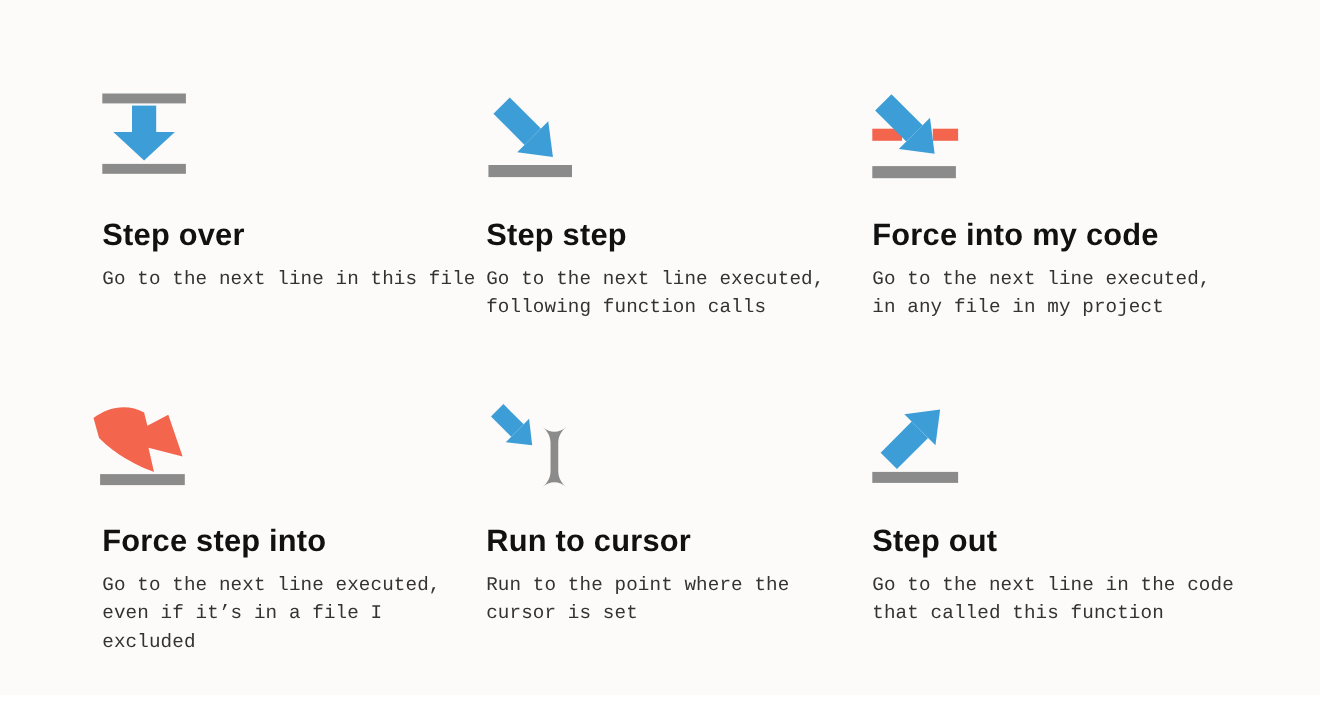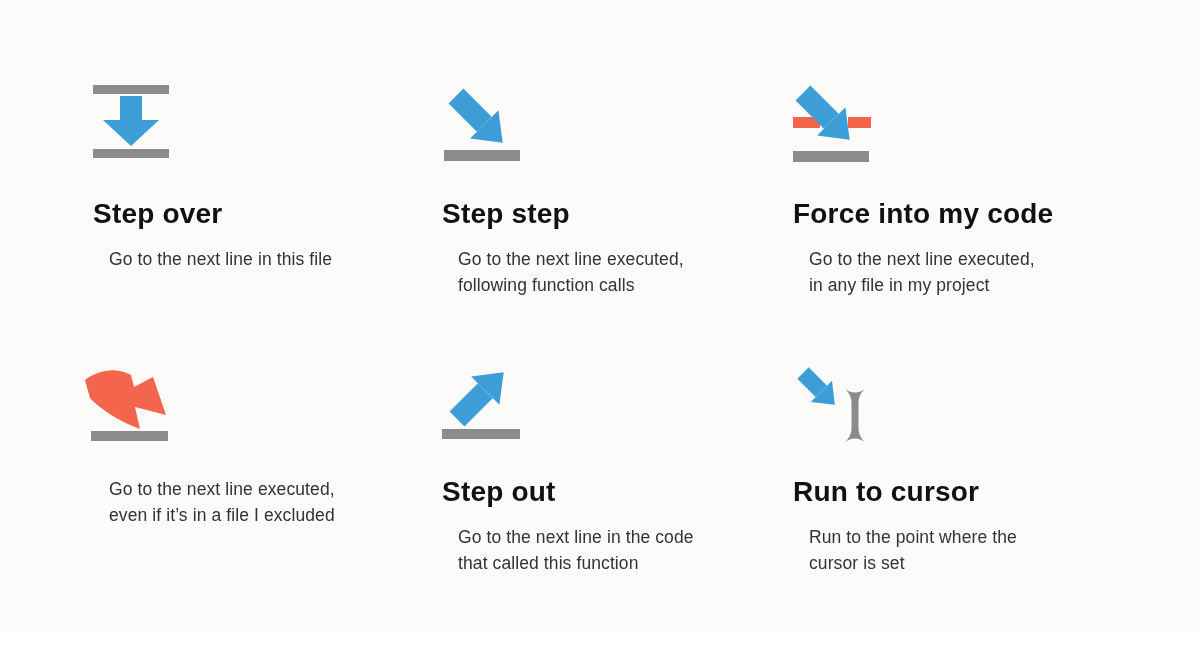--- a/index.html
+++ b/index.html
@@ -20,22 +20,22 @@
   }
   .card{padding:0;}
   .icon-box{height:76px; margin-bottom:37px; position:relative;}
   .icon-box svg{display:block; overflow:visible;}
   .icon-offset{margin-left:-11px;}
   .card-title{
     margin:0 0 11px 0; font-size:28px; line-height:32px;
     font-weight:700; color:var(--title); letter-spacing:0.2px;
   }
   .card-desc{
-    margin:16px; font-size:17.5px; line-height:26px;
-    color:var(--desc); white-space:pre-line; letter-spacing:0.1px;
+    margin:0; font-size:17.5px; line-height:26px;
+    color:var(--desc); white-space:pre-line; letter-spacing:0.1px;font-family:Liberation Mono, monospace;
   }
   .c-blue{fill:var(--blue);}
   .c-gray{fill:var(--gray);}
   .c-orange{fill:var(--orange);}
 </style>
 </head>
 <body>
 
 <div class="board">
   <div class="grid">
@@ -87,50 +87,51 @@
 
     <div class="card">
       <div class="icon-box">
         <svg class="icon-offset" width="90" height="79" viewBox="0 0 90 79">
           <g transform="translate(0,4)">
             <path class="c-orange" d="M 3,13 C 17,2 35,0 49,8 L 52,20 L 71,10 L 84,48 L 53,40 L 58,62 C 38,55 18,42 8,31 Z"></path>
           </g>
           <rect class="c-gray" x="9" y="68" width="77" height="10"></rect>
         </svg>
       </div>
+      <h2 class="card-title">Force step into</h2>
       <p class="card-desc">Go to the next line executed,
 even if it’s in a file I excluded</p>
-    </div>
-
-    <div class="card">
-      <div class="icon-box">
-        <svg width="78" height="77" viewBox="0 0 78 77">
-          <g transform="translate(15,56) rotate(-45)">
-            <rect class="c-blue" x="0" y="-10.5" width="40" height="21"></rect>
-            <polygon class="c-blue" points="40,-20 66,0 40,20"></polygon>
-          </g>
-          <rect class="c-gray" x="0" y="66" width="78" height="10"></rect>
-        </svg>
-      </div>
-      <h2 class="card-title">Step out</h2>
-      <p class="card-desc">Go to the next line in the code
-that called this function</p>
     </div>
 
     <div class="card">
       <div class="icon-box">
         <svg width="78" height="80" viewBox="0 0 78 80">
           <g transform="translate(10,10) rotate(45)">
             <rect class="c-blue" x="0" y="-8" width="26" height="16"></rect>
             <polygon class="c-blue" points="26,-15 45,0 26,15"></polygon>
           </g>
           <g transform="translate(50,25)">
             <path class="c-gray" d="M1,0 C6,4 8.5,9 8.5,15 L8.5,40 C8.5,46 6,51 1,55 C4.5,52 8,50.5 12,50.5 C16,50.5 19.5,52 23,55 C18,51 15.5,46 15.5,40 L15.5,15 C15.5,9 18,4 23,0 C19.5,3 16,4.5 12,4.5 C8,4.5 4.5,3 1,0 Z"></path>
           </g>
         </svg>
       </div>
       <h2 class="card-title">Run to cursor</h2>
       <p class="card-desc">Run to the point where the
 cursor is set</p>
     </div>
 
+    <div class="card">
+      <div class="icon-box">
+        <svg width="78" height="77" viewBox="0 0 78 77">
+          <g transform="translate(15,56) rotate(-45)">
+            <rect class="c-blue" x="0" y="-10.5" width="40" height="21"></rect>
+            <polygon class="c-blue" points="40,-20 66,0 40,20"></polygon>
+          </g>
+          <rect class="c-gray" x="0" y="66" width="78" height="10"></rect>
+        </svg>
+      </div>
+      <h2 class="card-title">Step out</h2>
+      <p class="card-desc">Go to the next line in the code
+that called this function</p>
+    </div>
+
   </div>
 </div>
 
 </body></html>

